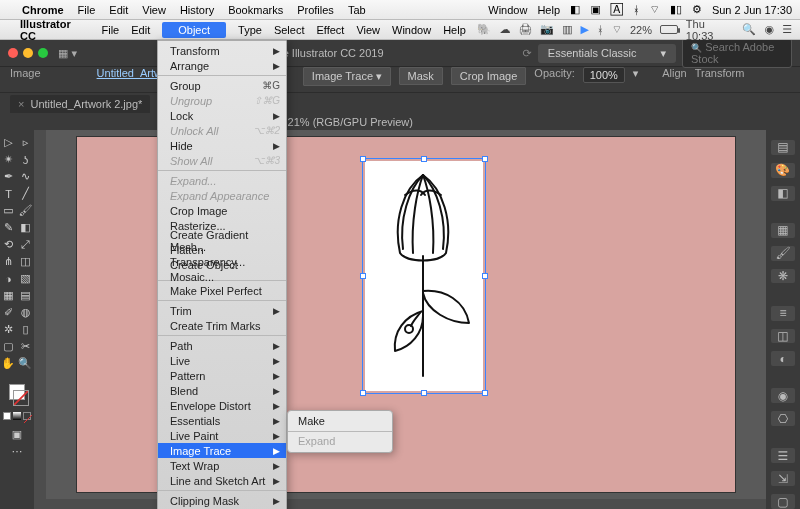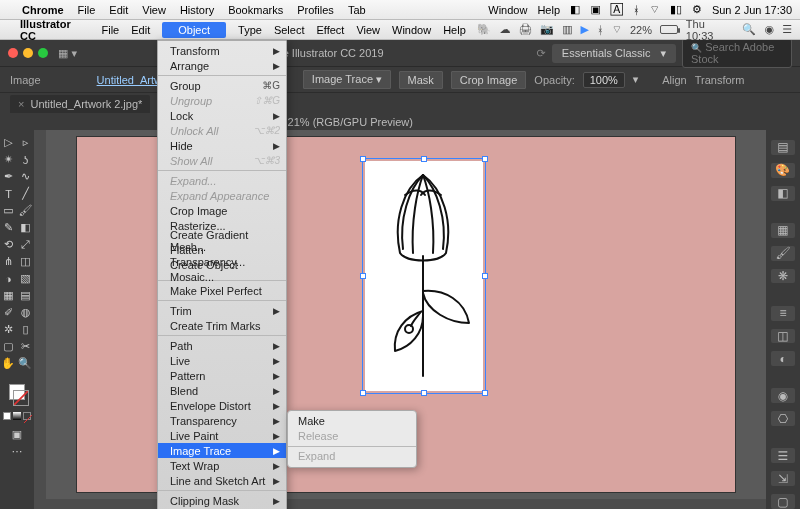--- a/index.html
+++ b/index.html
@@ -17,25 +17,25 @@
 .battery-box { display:inline-block; width:18px; height:9px; border:1px solid #555; border-radius:2px; position:relative; }
 .battery-box::after { content:""; position:absolute; right:-3px; top:2px; width:2px; height:5px; background:#555; border-radius:1px;}
 .battery-fill { width:25%; height:100%; background:#555; }
 
 .app-chrome { height:26px; background:#3a3a3a; display:flex; align-items:center; padding:0 8px; gap:10px; color:#ccc; }
 .traffic { display:flex; gap:5px; }
 .traffic .dot { width:10px; height:10px; border-radius:50%; }
 .dot.r { background:#ff5f57; } .dot.y { background:#febc2e; } .dot.g { background:#28c940; }
 .window-title { margin-left:170px; color:#bbb; font-size:11px; }
 .ws-switch { margin-left:auto; display:flex; align-items:center; gap:6px; }
-.ws-btn { background:#4d4d4d; padding:3px 10px; border-radius:3px; color:#ccc; display:flex; align-items:center; gap:10px;}
+.ws-btn { background:#4d4d4d; padding:3px 10px; border-radius:3px; color:#ccc; display:flex; align-items:center; gap:24px;}
 .search-stock { background:#2a2a2a; border:1px solid #555; border-radius:3px; padding:2px 8px; color:#777; width:110px; font-size:10px;}
 .search-stock::before { content:"🔍"; font-size:9px; margin-right:3px; color:#888;}
 
-.options-bar { height:26px; background:#3a3a3a; display:flex; align-items:center; padding:0 10px; gap:8px; color:#bbb; border-top:1px solid #2a2a2a; font-size:10px;}
+.options-bar { height:26px; background:#3a3a3a; display:flex; align-items:flex-start; padding:0 10px; gap:8px; color:#bbb; border-top:1px solid #2a2a2a; font-size:10px;}
 .options-bar .lbl { color:#aaa; }
 .pill { background:#4d4d4d; padding:2px 8px; border-radius:1px; border:1px solid #5a5a5a; color:#ccc; }
 .val-box { background:#2e2e2e; border:1px solid #555; padding:1px 6px; border-radius:2px; color:#ddd; width:42px; display:inline-block; text-align:center;}
 
 .tabs-bar { height:22px; background:#3a3a3a; display:flex; align-items:center; padding:0 10px; gap:6px; border-top:1px solid #2c2c2c; color:#bbb; font-size:10px;}
 .tab { padding:3px 8px; background:#2f2f2f; border-radius:2px 2px 0 0; display:flex; align-items:center; gap:6px;}
 .tab .close { color:#888; }
 .doc-title-bar { height:16px; background:#3a3a3a; color:#bbb; font-size:10px; display:flex; align-items:center; padding-left:190px; }
 
 .workspace { position:absolute; top:130px; bottom:0; left:0; right:0; background:#4d4d4d; }
@@ -62,21 +62,21 @@
 .dropdown { position:absolute; left:157px; top:40px; width:130px; background:linear-gradient(#e6e6e6,#d8d8d8 60%, #d0d0d0); border:1px solid #aaa; border-radius:0 0 4px 4px; box-shadow:2px 2px 8px rgba(0,0,0,.3); z-index:50; padding:2px 0;}
 .dropdown .row { display:flex; align-items:center; padding:1px 6px 1px 12px; height:15px; color:#222; position:relative;}
 .dropdown .row.dis { color:#9a9a9a;font-style:italic; }
 .dropdown .row .sc { margin-left:auto; font-size:10px; color:#555; }
 .dropdown .row .arr { margin-left:auto; font-size:9px; color:#333; }
 .dropdown .row.dis .arr, .dropdown .row.dis .sc { color:#bbb; }
 .dropdown hr { border:none; border-top:1px solid #b9b9b9; margin:2px 0; }
 .dropdown .row.hilite { background:#2a6ff5; color:#fff; }
 .dropdown .row.hilite .arr { color:#fff; }
 
-.submenu { position:absolute; left:287px; top:410px; width:130px; background:#eaeaea; border:1px solid #aaa; border-radius:4px; box-shadow:2px 2px 8px rgba(0,0,0,.3); z-index:60; padding:3px 0;}
+.submenu { position:absolute; left:287px; top:410px; width:106px; background:#eaeaea; border:1px solid #aaa; border-radius:4px; box-shadow:2px 2px 8px rgba(0,0,0,.3); z-index:60; padding:3px 0;}
 .submenu .row { padding:1px 10px; height:15px; color:#222; }
 .submenu .row.dis { color:#a4a4a4; }
 .submenu hr { border:none; border-top:1px solid #b9b9b9; margin:2px 0; }
 
 .flower svg { width:100%; height:100%; }
 </style>
 </head>
 <body>
 
 <div class="outer-menubar">
@@ -397,21 +397,21 @@
     </div>
     <div class="row">
       <span>Blend</span>
       <span class="arr">▶</span>
     </div>
     <div class="row">
       <span>Envelope Distort</span>
       <span class="arr">▶</span>
     </div>
     <div class="row">
-      <span>Transparency</span>
+      <span>Essentials</span>
       <span class="arr">▶</span>
     </div>
     <div class="row">
       <span>Live Paint</span>
       <span class="arr">▶</span>
     </div>
     <div class="row hilite">
       <span>Image Trace</span>
       <span class="arr">▶</span>
     </div>
@@ -426,16 +426,15 @@
     <hr>
     <div class="row">
       <span>Clipping Mask</span>
       <span class="arr">▶</span>
     </div>
     <div class="row dis"></div>
   </div>
 
 <div class="submenu" id="image-trace-submenu">
     <div class="row">Make</div>
-    <div class="row dis">Release</div>
     <hr>
     <div class="row dis">Expand</div>
   </div>
 
 </body></html>

